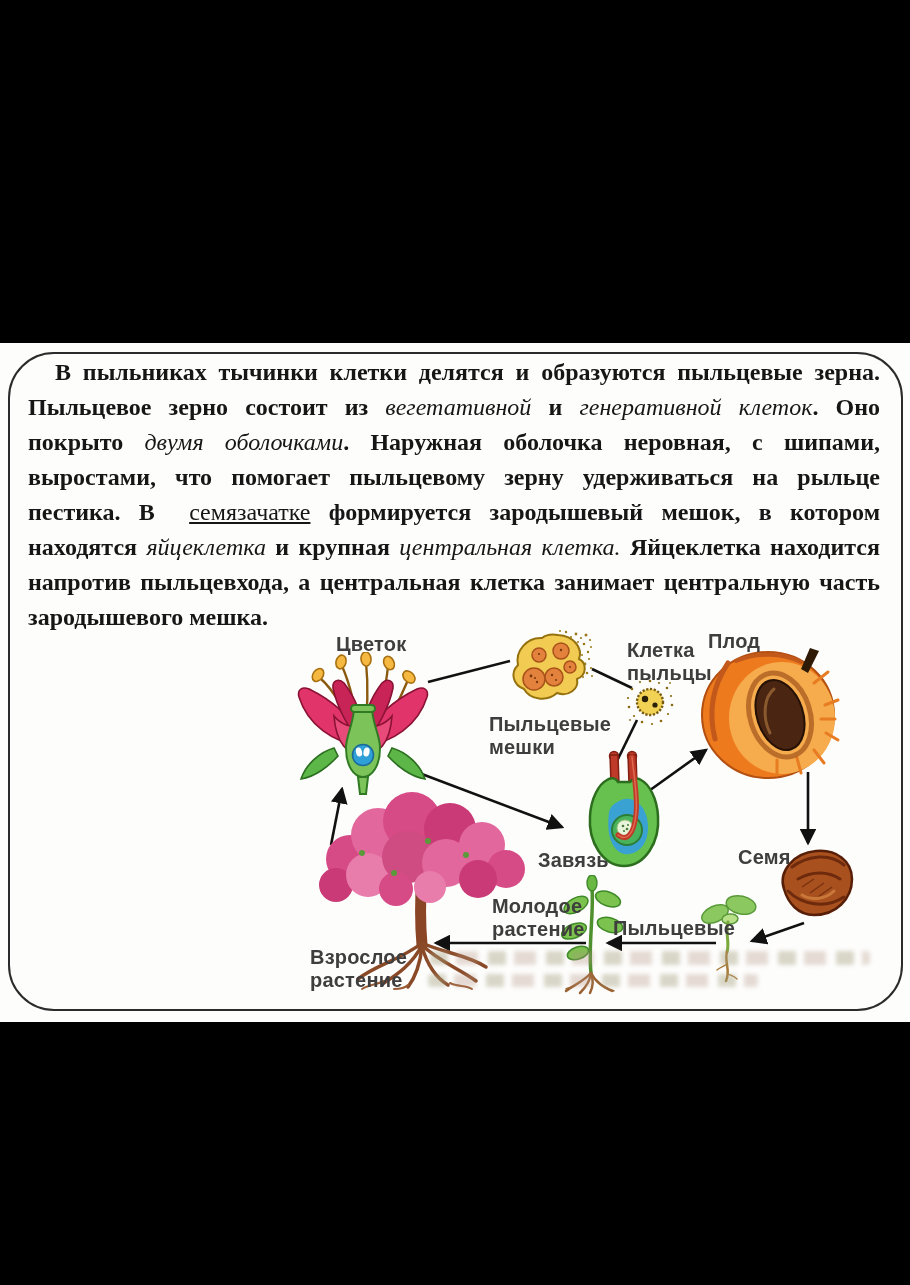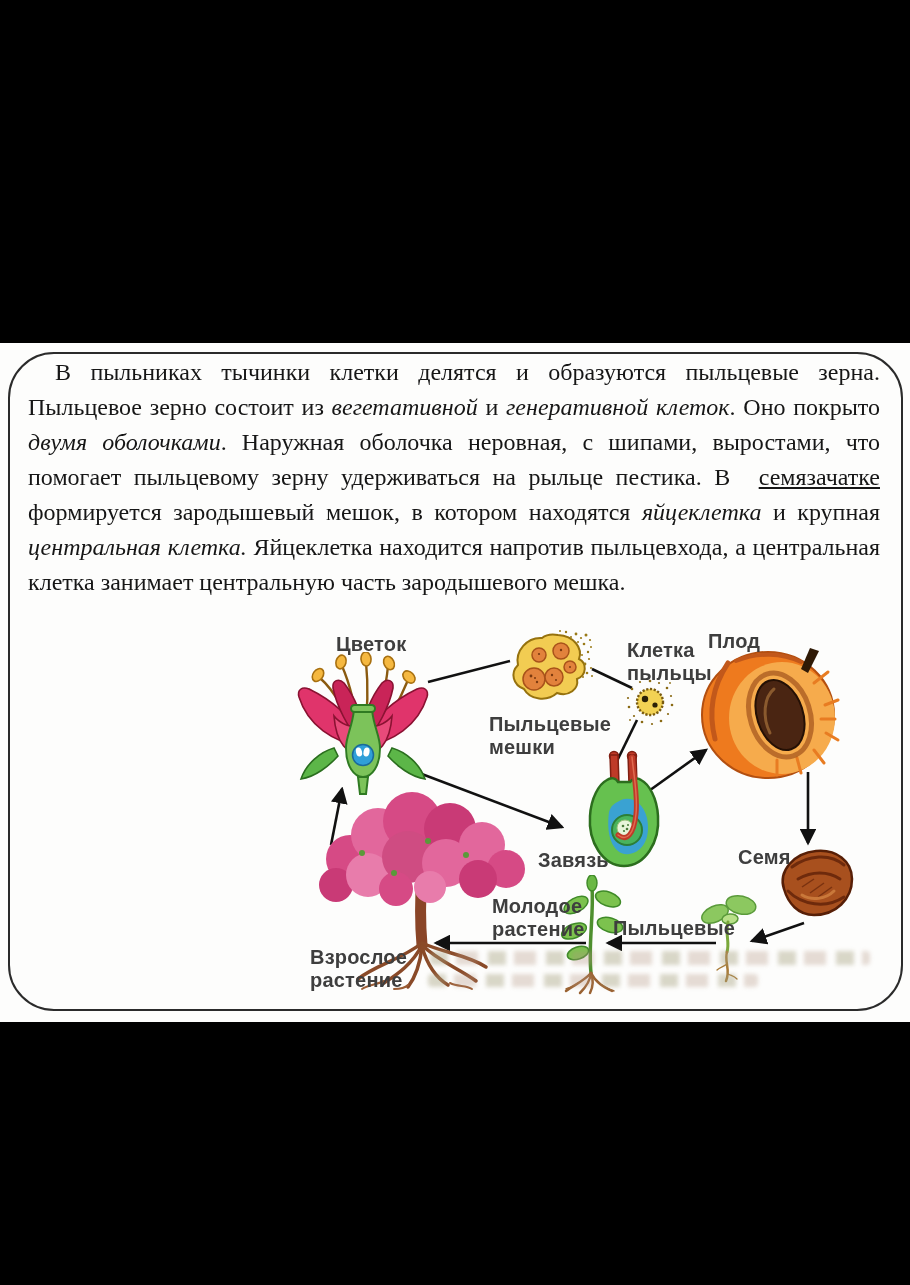--- a/index.html
+++ b/index.html
@@ -7,22 +7,22 @@
          font-family:"Liberation Sans",sans-serif;}
   .bar{position:absolute;left:0;width:910px;background:#000;}
   .bar.top{top:0;height:343px;}
   .bar.bottom{top:1022px;height:263px;}
   .card{position:absolute;left:0;top:343px;width:910px;height:679px;background:#fdfdfc;}
   .card-border{position:absolute;left:8px;top:9px;right:7px;bottom:11px;
                border:2.5px solid #2b2b2b;border-radius:46px;}
   .body-text{position:absolute;left:28px;right:30px;top:12px;margin:0;
              font-family:"Liberation Serif",serif;font-size:24px;line-height:35px;
              color:#161616;text-align:justify;text-indent:27px;}
-  .seg-n{font-weight:normal;}
-  .seg-b{font-weight:normal;}
+  .seg-n{font-weight:bold;}
+  .seg-b{font-weight:bold;}
   .seg-i{font-style:italic;}
   .seg-u{text-decoration:underline;margin-left:16px;}
   .diagram{position:absolute;left:0;top:282px;width:910px;height:400px;}
   .diagram svg{position:absolute;}
   .dlabel{position:absolute;font-size:20px;font-weight:600;color:#3e3e3e;
           line-height:23px;white-space:pre-line;letter-spacing:.2px;}
   .ghost{position:absolute;filter:blur(2px);opacity:.55;border-radius:4px;
          background:repeating-linear-gradient(90deg,
            rgba(165,160,125,.75) 0 18px, rgba(255,255,255,0) 18px 26px,
            rgba(180,150,130,.6) 26px 48px, rgba(255,255,255,0) 48px 58px);}

